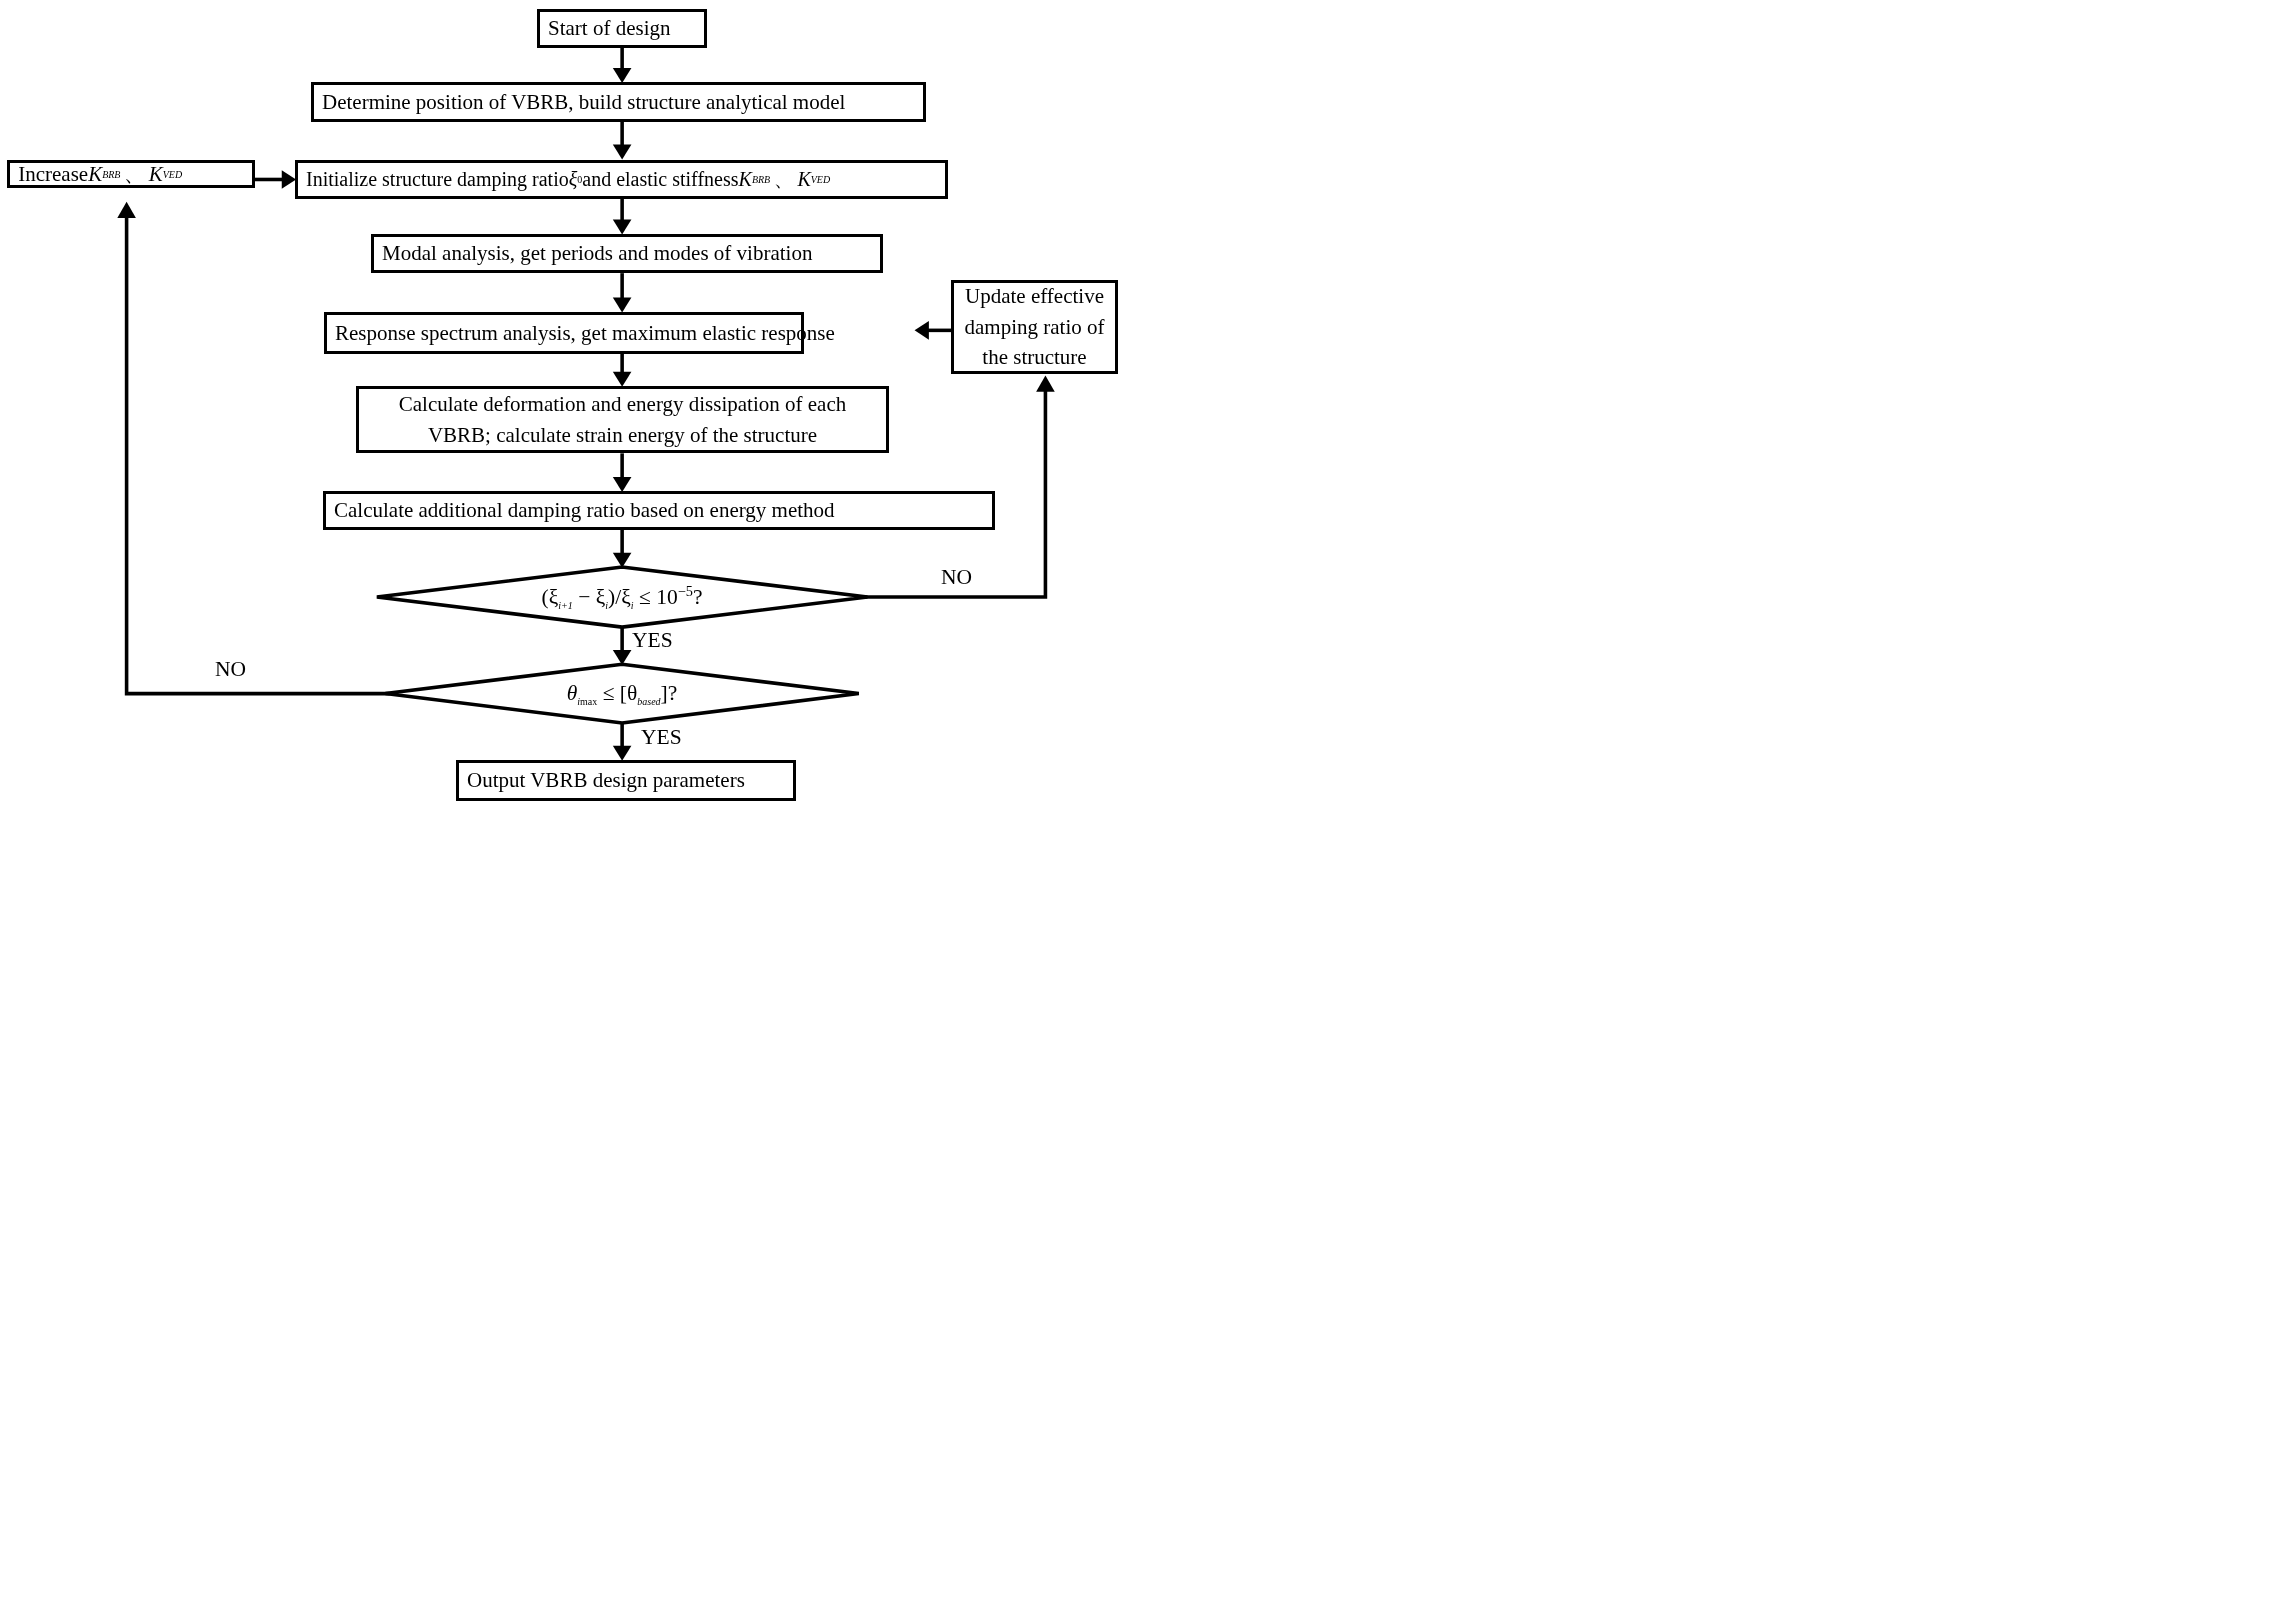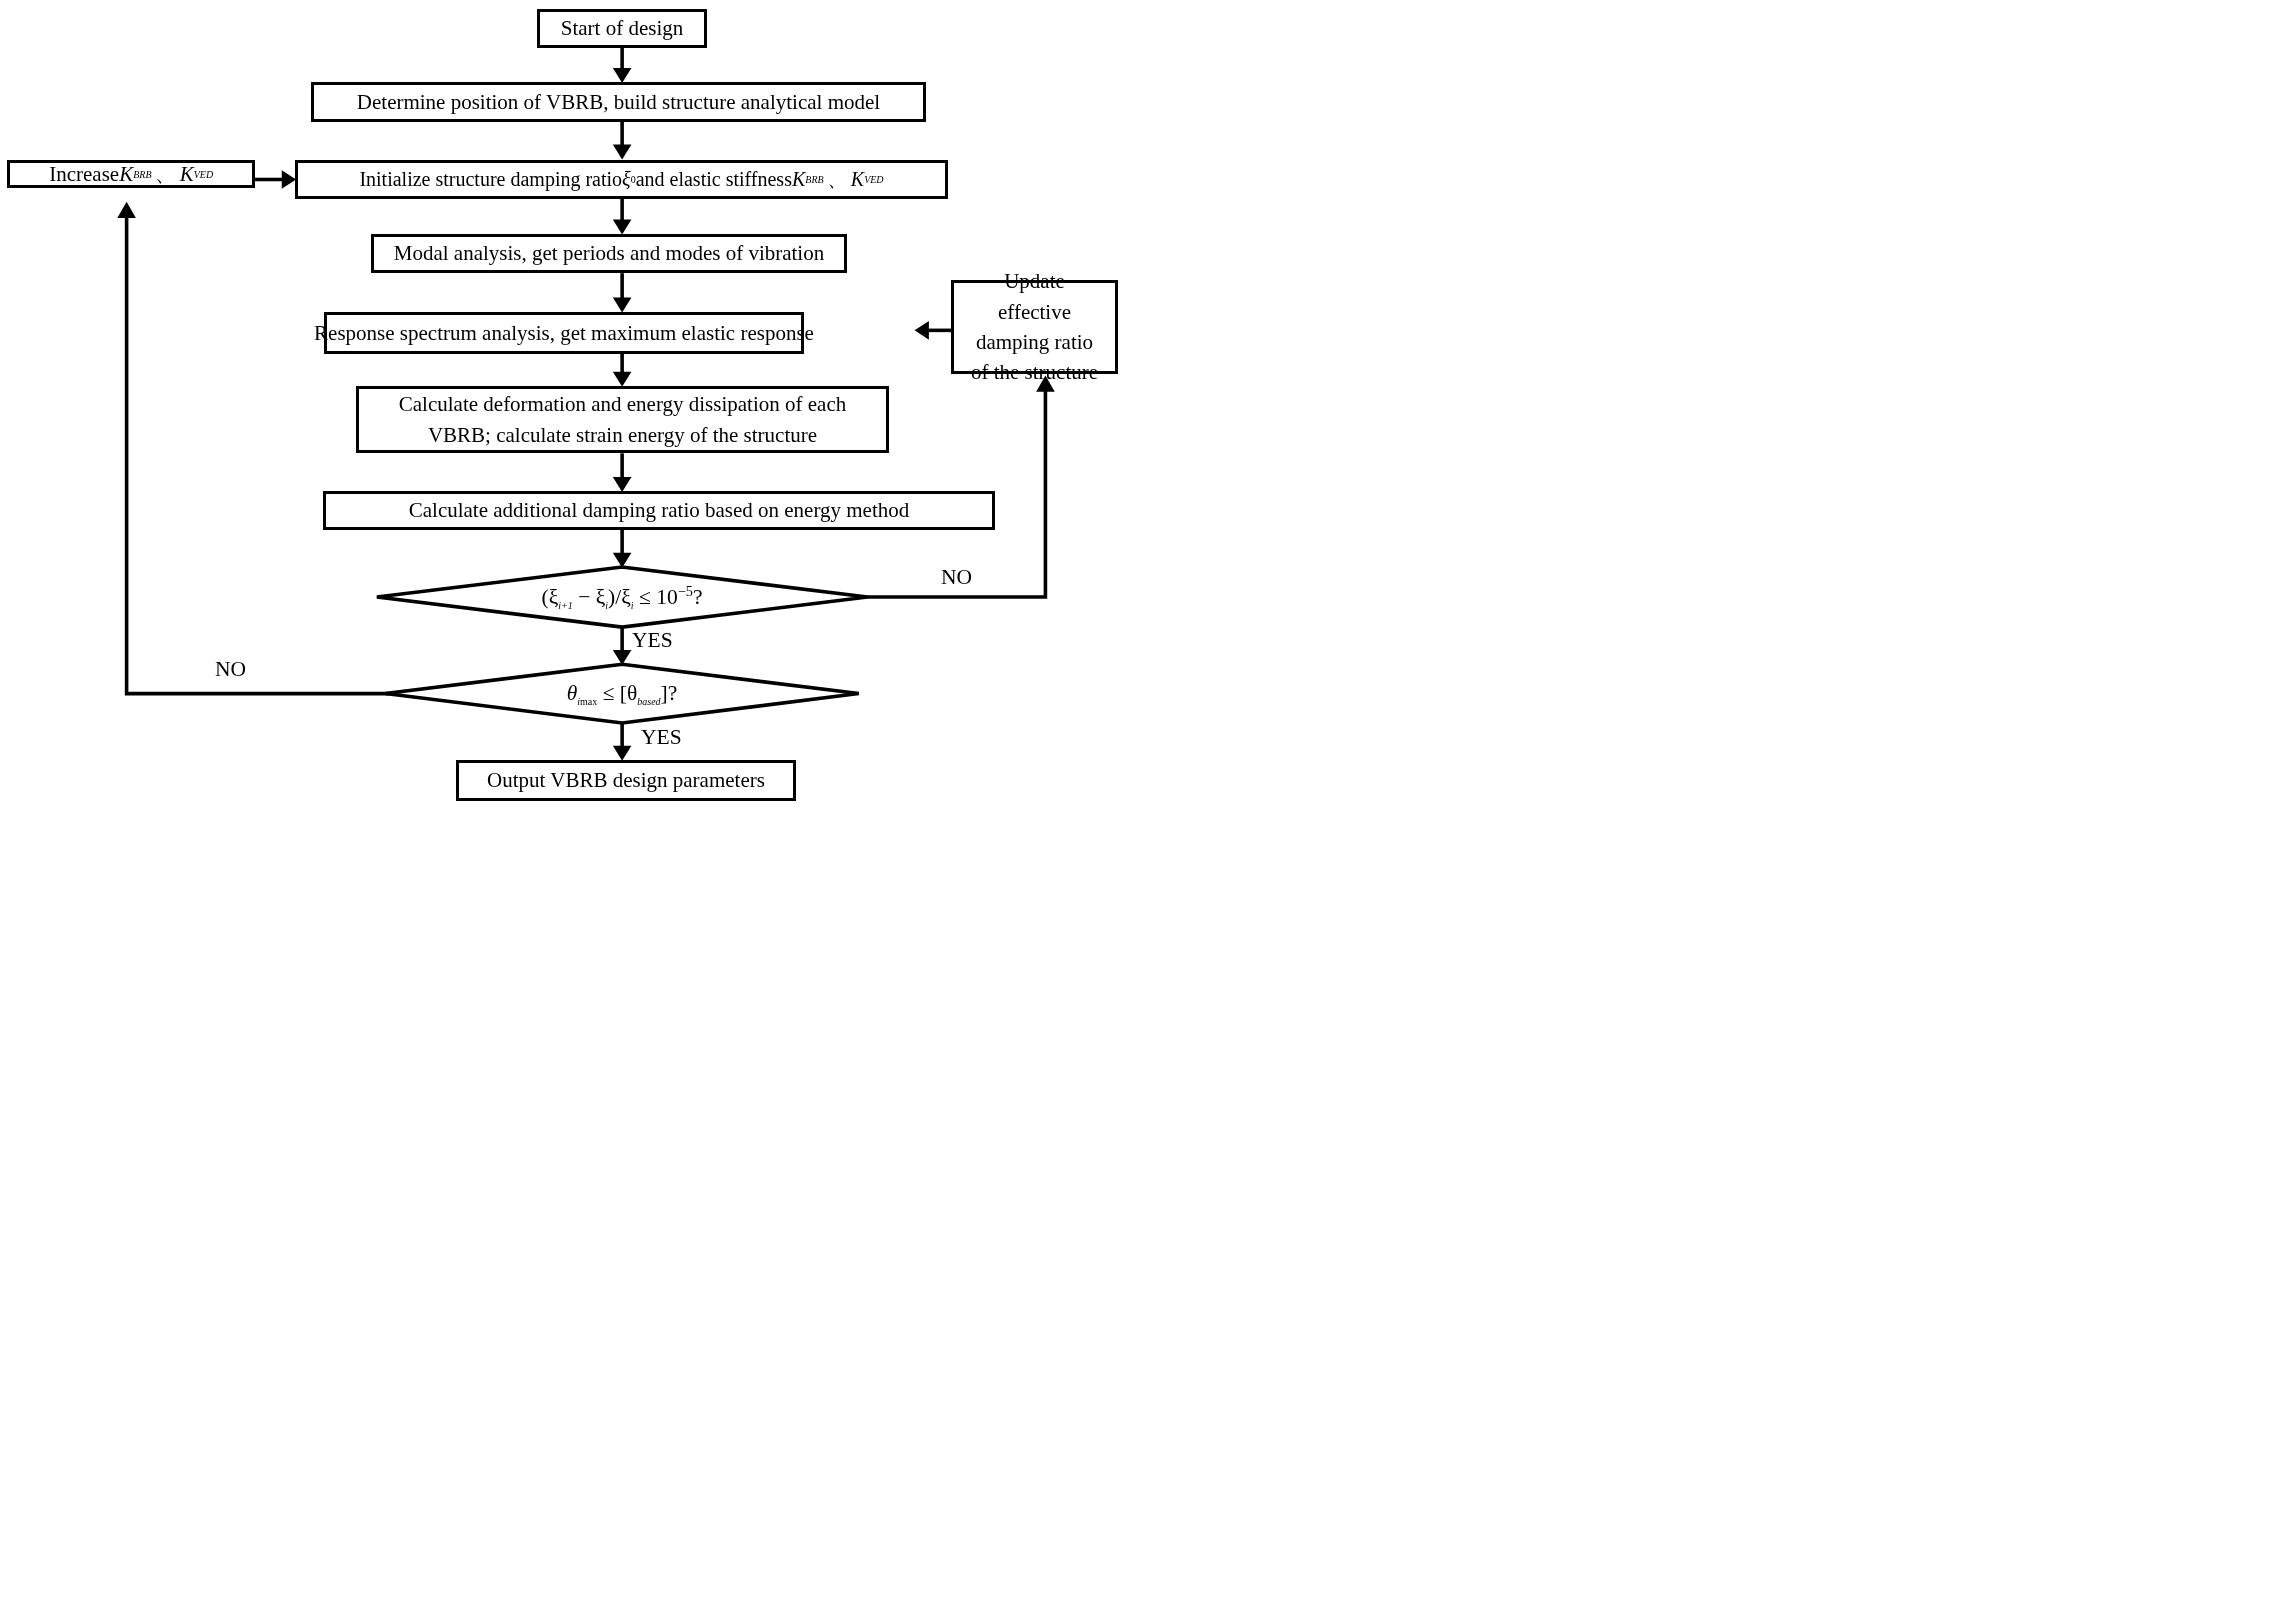--- a/index.html
+++ b/index.html
@@ -1,21 +1,21 @@
 <!DOCTYPE html>
 <html style="font-size:11.4px"><head>
 <meta charset="utf-8">
 <style>
   html,body{margin:0;padding:0;background:#ffffff;}
   #flowchart{position:relative;width:1142px;height:808px;background:#ffffff;
     font-family:"Liberation Serif","DejaVu Serif",serif;color:#000;}
   #connector-layer{position:absolute;left:0;top:0;width:100%;height:100%;}
   .box{position:absolute;border:3.6px solid #000;background:#fff;box-sizing:border-box;
-    display:flex;align-items:center;justify-content:center;text-align:center;
-    font-size:21px;white-space:nowrap;padding:0 15px;}
+    display:flex;align-items:center;text-align:center;
+    font-size:21px;white-space:nowrap;padding:0 8px;}
   .box.wrap{white-space:normal;line-height:1.45;}
   .box.small{font-size:20px;}
   .dlabel{position:absolute;transform:translate(-50%,-50%);white-space:nowrap;
     text-align:center;font-size:21.5px;}
   .elabel{position:absolute;font-size:21.5px;white-space:nowrap;}
   .it{font-style:italic;}
   .sb{font-size:10px;vertical-align:-5px;}
   .sp{font-size:14.3px;vertical-align:7.2px;}
   .sep{font-family:"DejaVu Sans","Liberation Sans",sans-serif;margin:0 3.6px;}
   svg line,svg polyline{stroke:#000;stroke-width:5;fill:none;}
@@ -109,21 +109,21 @@
       <span class="it">ξ</span>
       <span class="sb">0</span>
       <span> and elastic stiffness </span>
       <span class="it">K</span>
       <span class="sb it">BRB</span>
       <span class="sep">、</span>
       <span class="it">K</span>
       <span class="sb it">VED</span>
   </div>
 
-  <div class="box" style="left:371px;top:234px;width:476px;height:39px;">
+  <div class="box" style="left:371px;top:234px;width:512px;height:39px;">
     <span>Modal analysis, get periods and modes of vibration</span>
   </div>
 
   <div class="box" style="left:324px;top:312px;width:480px;height:42px;">
     <span>Response spectrum analysis, get maximum elastic response</span>
   </div>
 
   <div class="box wrap" style="left:951px;top:280px;width:167px;height:94px;">
     <span>Update effective damping ratio of the structure</span>
   </div>

